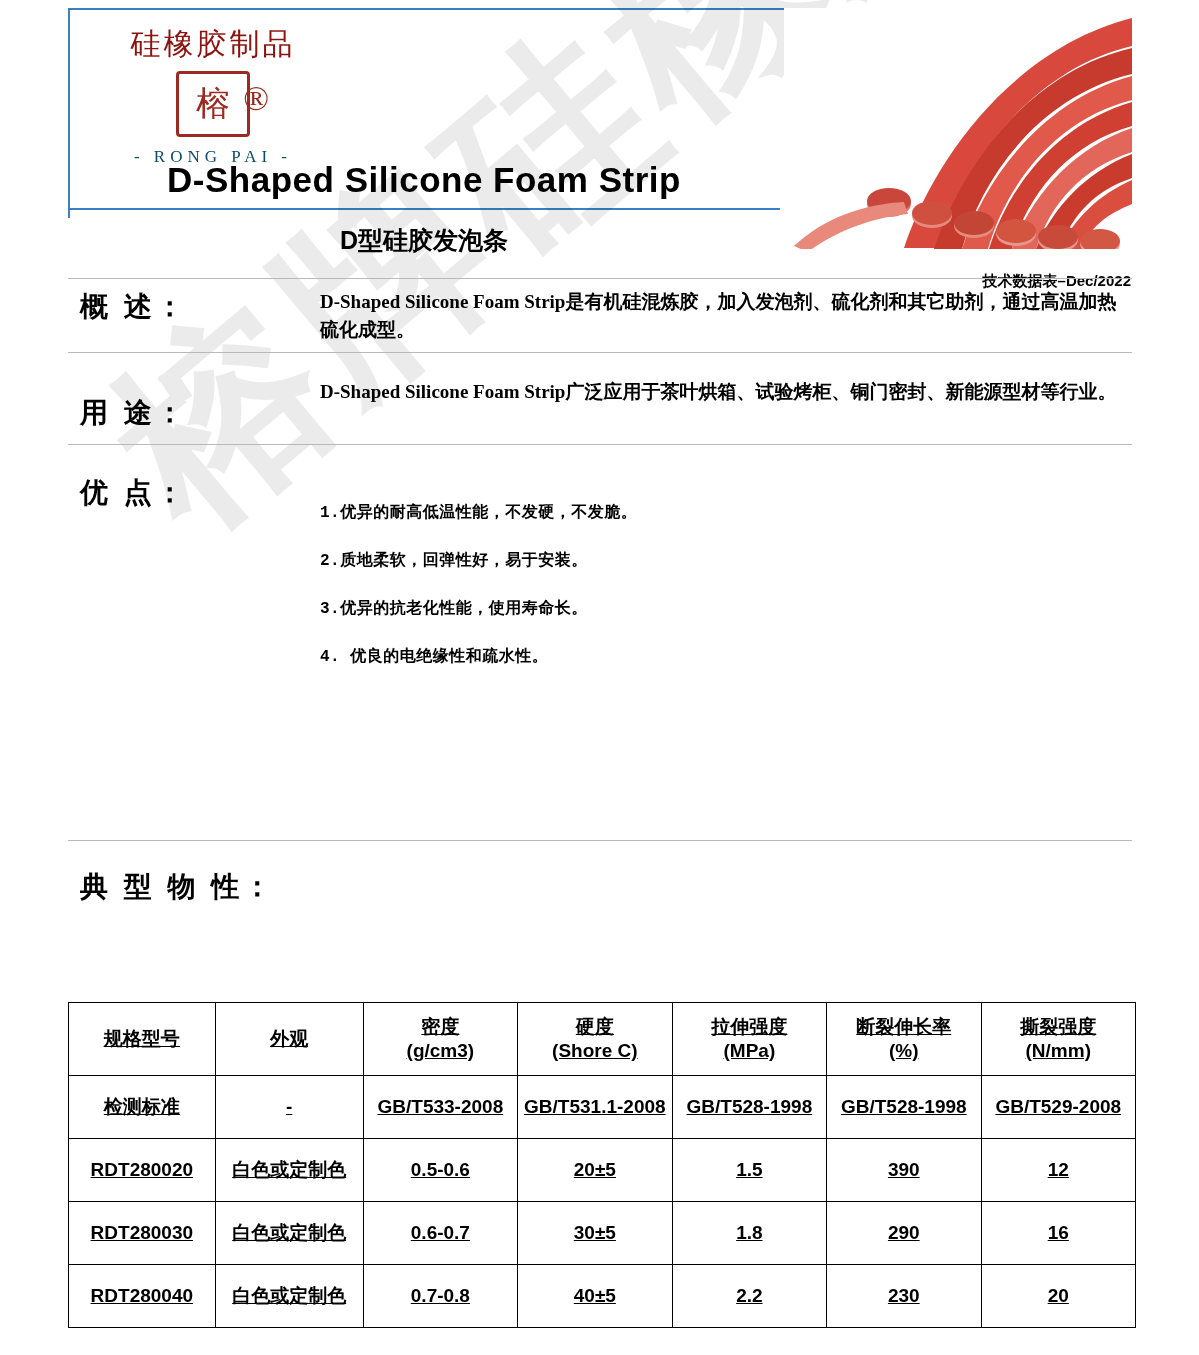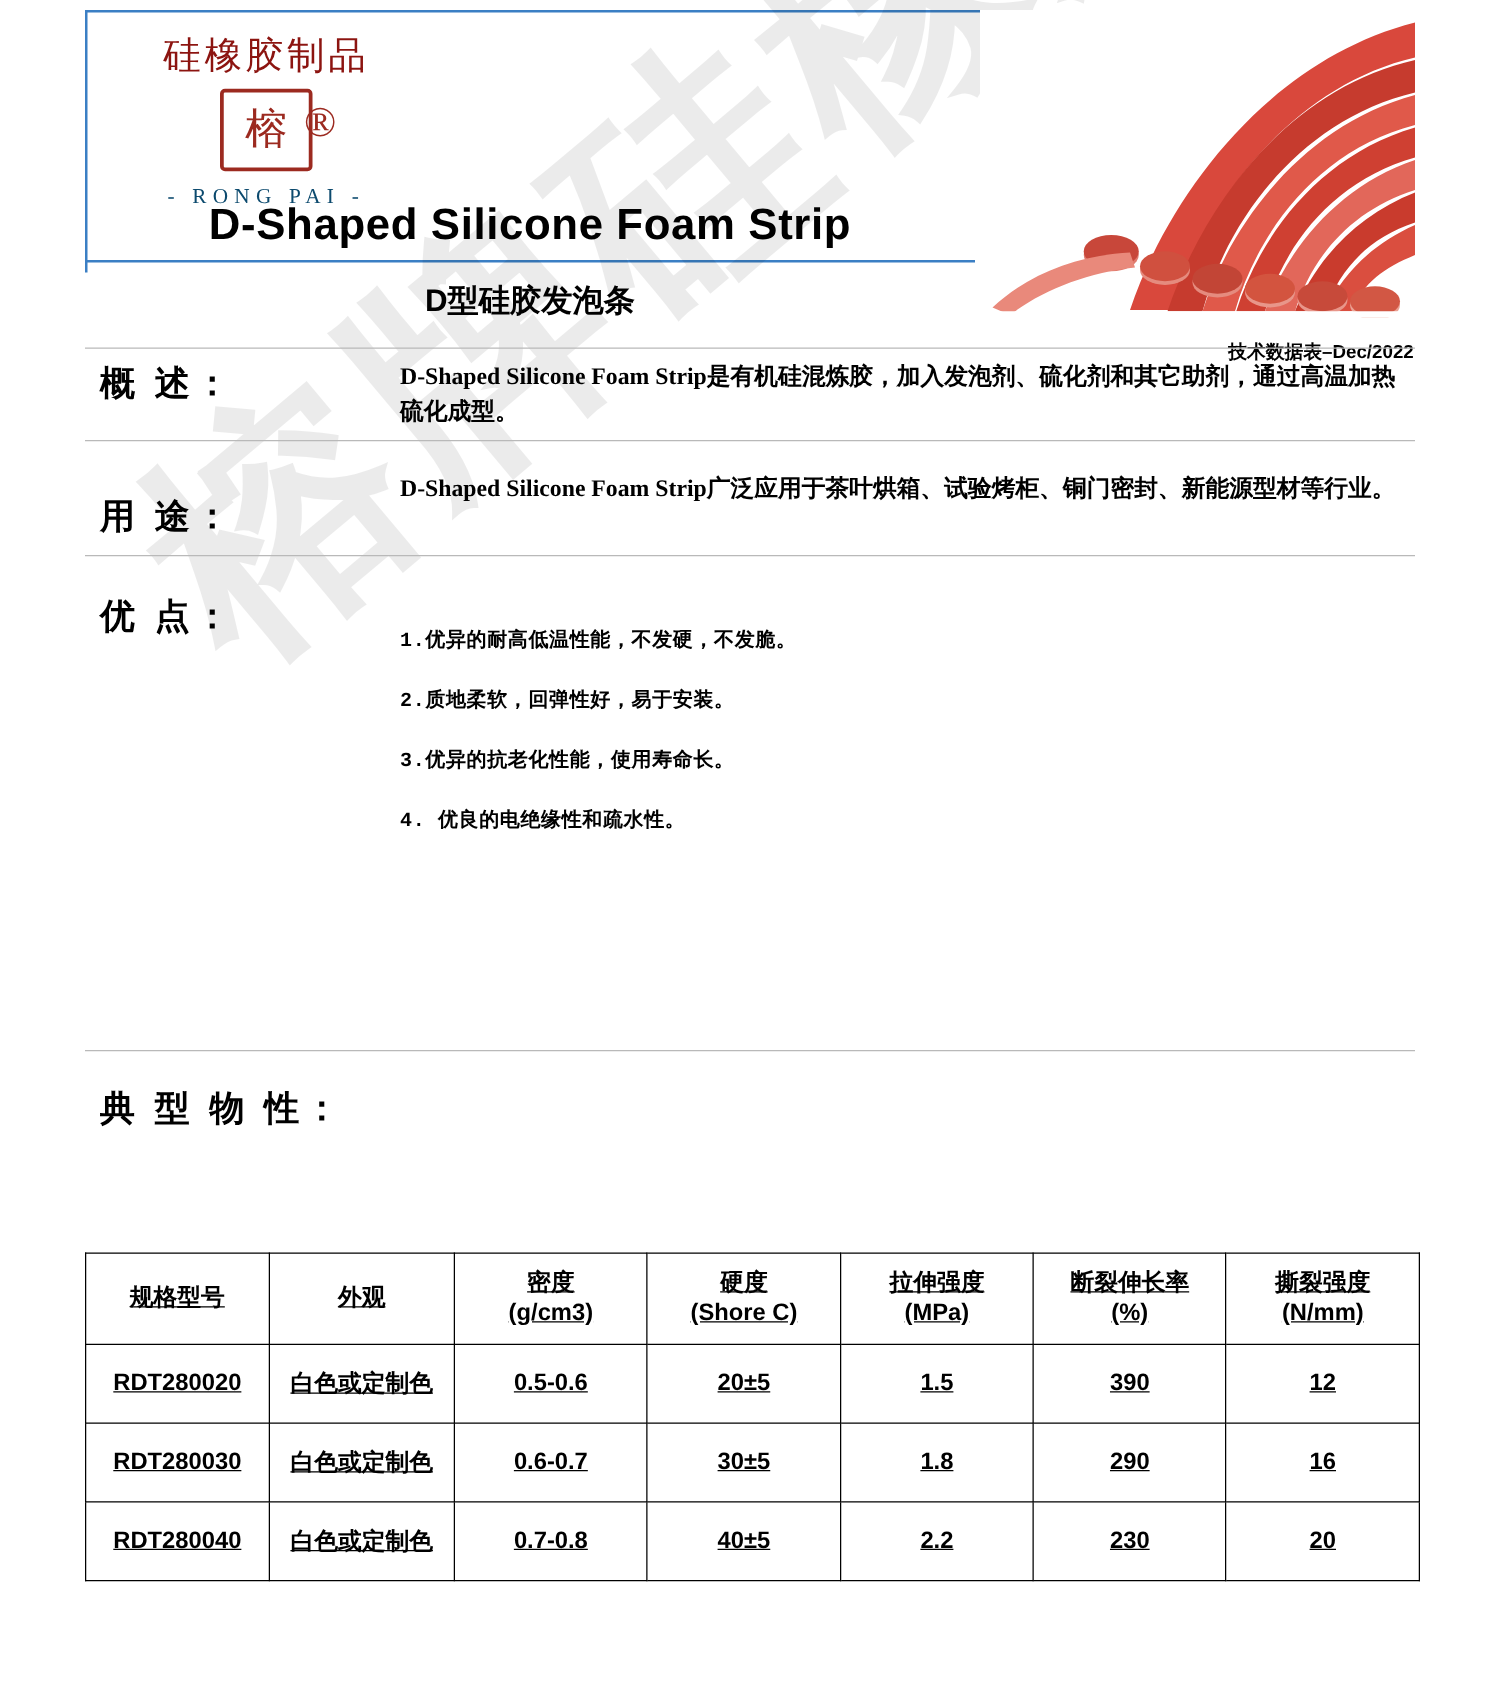--- a/index.html
+++ b/index.html
@@ -371,20 +371,29 @@
             <div>断裂伸长率</div>
             <div>(%)</div>
           </th>
           <th class="col-other">
             <div>撕裂强度</div>
             <div>(N/mm)</div>
           </th>
         </tr>
       </thead>
       <tbody>
+        <tr class="std-row">
+          <td>检测标准</td>
+          <td>-</td>
+          <td>GB/T533-2008</td>
+          <td>GB/T531.1-2008</td>
+          <td>GB/T528-1998</td>
+          <td>GB/T528-1998</td>
+          <td>GB/T529-2008</td>
+        </tr>
         <tr>
           <td>RDT280020</td>
           <td>白色或定制色</td>
           <td>0.5-0.6</td>
           <td>20±5</td>
           <td>1.5</td>
           <td>390</td>
           <td>12</td>
         </tr>
         <tr>

